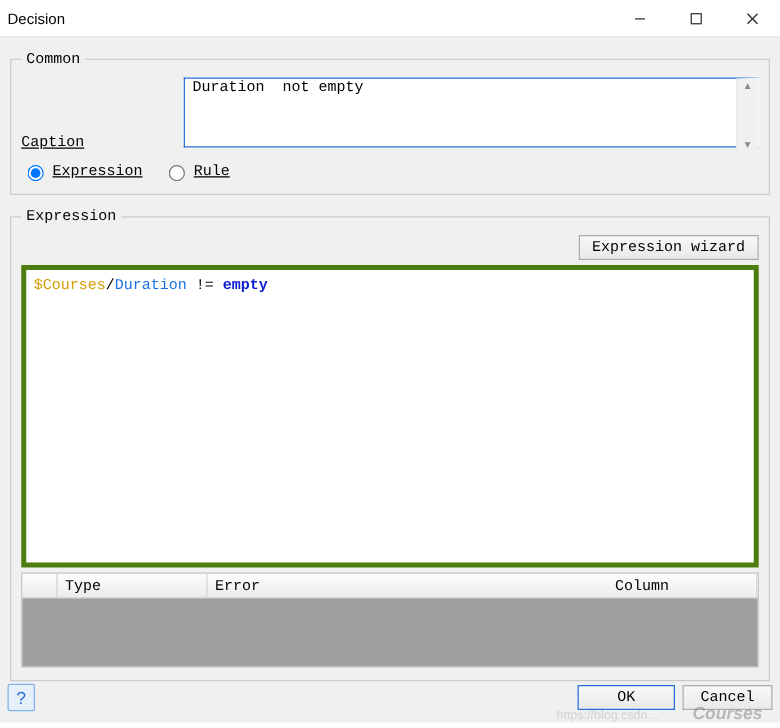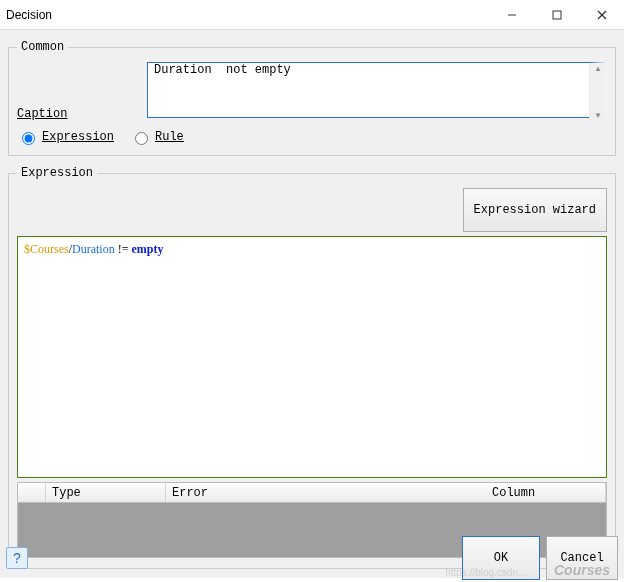--- a/index.html
+++ b/index.html
@@ -117,34 +117,34 @@
     padding-top: 6px;
   }
   .wizard-row {
     display: flex;
     justify-content: flex-end;
     margin-bottom: 4px;
   }
   .btn {
     border: 1px solid #adadad;
     background: linear-gradient(#f8f8f8, #e9e9e9);
-    padding: 14px 10px;
+    padding: 2px 10px;
     font-family: "Courier New", monospace;
     font-size: 12px;
     min-width: 72px;
     text-align: center;
     cursor: pointer;
   }
 
   .expr-editor {
-    border: 1px solid #4d7c0f;
+    border: 4px solid #4d7c0f;
     background: #fff;
     height: 242px;
     padding: 4px 6px;
-    font-family: Liberation Serif, serif;
+    font-family: Liberation Mono, monospace;
     font-size: 12px;
     line-height: 16px;
     white-space: pre;
     overflow: auto;
   }
   .tok-var { color: #d49b00; }
   .tok-attr { color: #1a6fe0; }
   .tok-kw { color: #1020d0; font-weight: bold; }
 
   .error-table {

